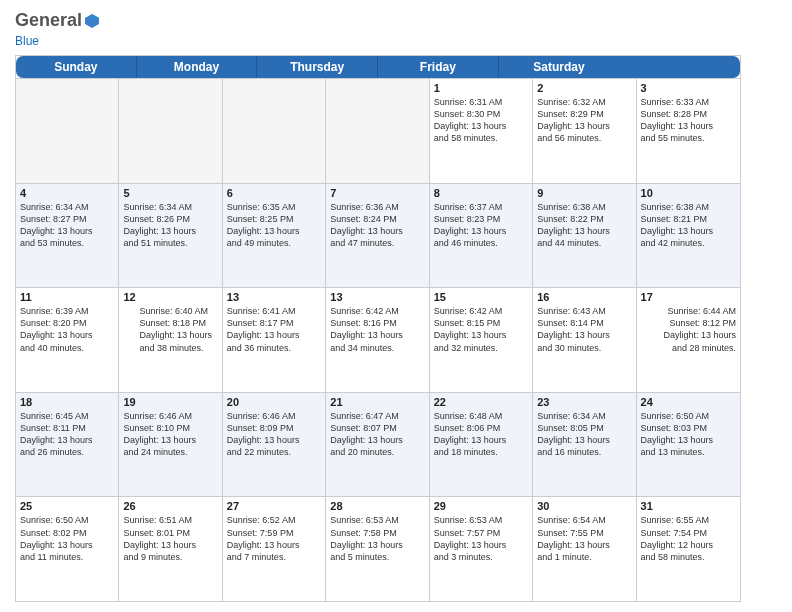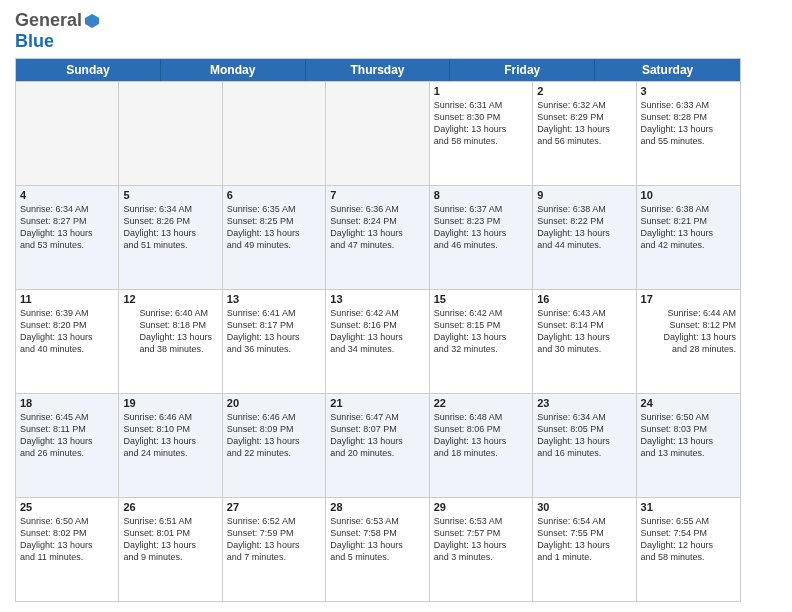--- a/index.html
+++ b/index.html
@@ -56,22 +56,23 @@
       color: #555;
     }
     .calendar {
       flex: 1;
       display: flex;
       flex-direction: column;
       border: 1px solid #ccc;
     }
     .cal-header {
       display: grid;
-      grid-template-columns: repeat(5, 1fr);
+      grid-template-columns: repeat(6, 1fr);
       background: #2a6db5;
+      border-radius: 7px;
     }
     .cal-header-cell {
       color: #fff;
       font-size: 12px;
       font-weight: bold;
       text-align: center;
       padding: 4px 2px;
       border-right: 1px solid #1a5a9a;
     }
     .cal-header-cell:last-child { border-right: none; }
@@ -117,21 +118,21 @@
   <div class="header">
     <div class="logo">
       <div class="logo-text">
         <span class="logo-general">General</span>
         <svg class="logo-icon" viewBox="0 0 18 18">
           <polygon points="9,2 16,6 16,12 9,16 2,12 2,6" fill="#1a6bbf" opacity="0.85"></polygon>
           <polygon points="9,2 16,6 9,9" fill="#2a8dd4" opacity="0.9"></polygon>
         </svg>
       </div>
       <div>
-        <span class="logo-blue" style="font-size:18px;font-weight:bold;">Blue</span>
+        <span class="logo-blue" style="font-size:12px;font-weight:normal;">Blue</span>
       </div>
     </div>
     <div class="title-block">
       <div class="main-title"></div>
       <div class="subtitle"></div>
     </div>
   </div>
 
   <div class="calendar">
     <div class="cal-header">

